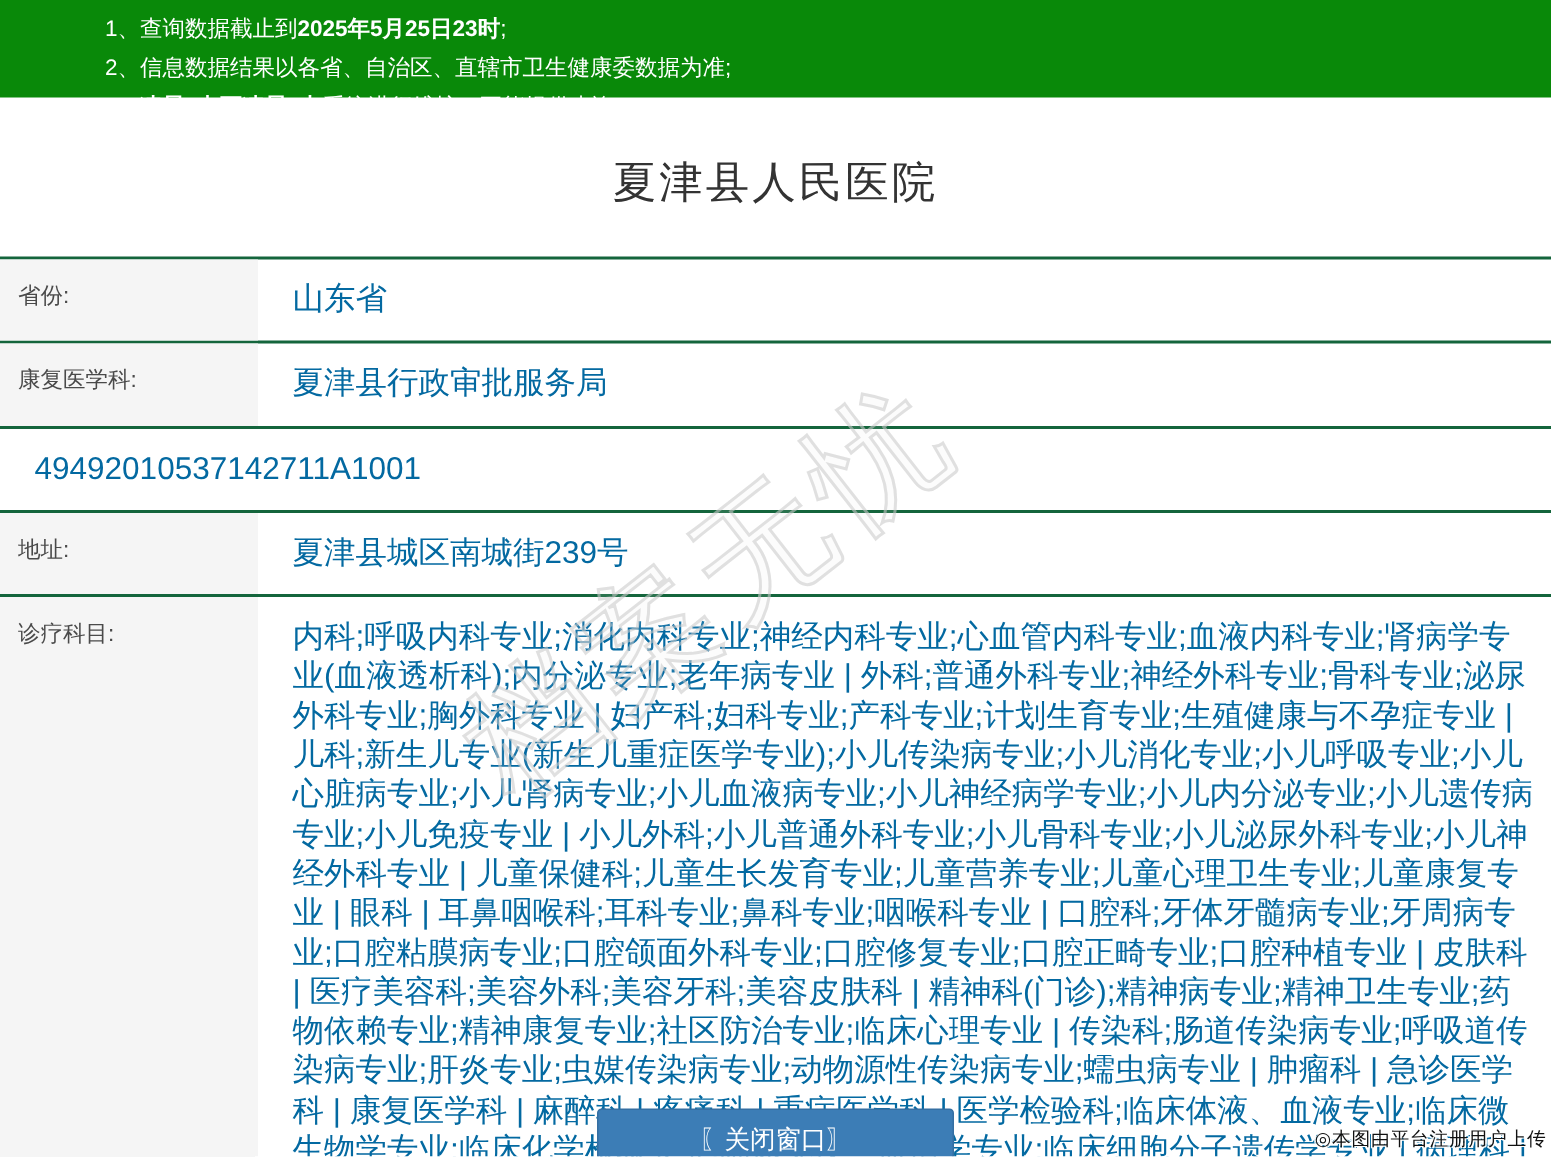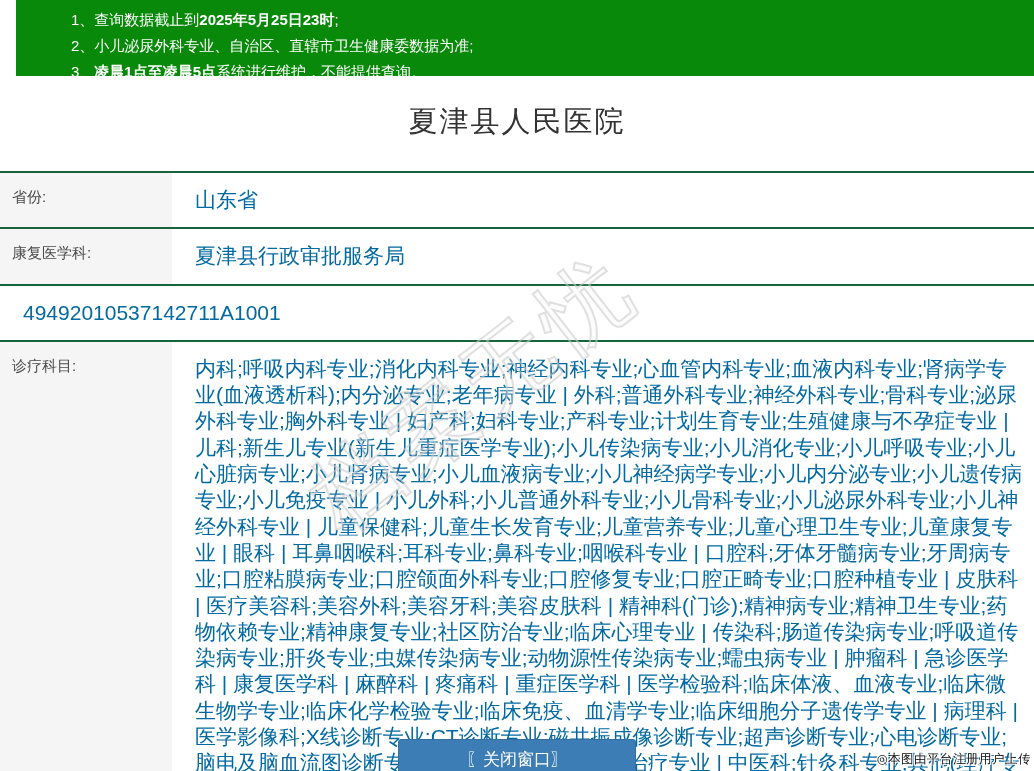--- a/index.html
+++ b/index.html
@@ -11,27 +11,26 @@
     overflow: hidden;
     background: #fff;
     font-family: "Liberation Sans", "DejaVu Sans", sans-serif;
     color: #4a4a4a;
   }
 
   
   .banner {
     position: absolute;
     top: 0; left: 0; right: 0;
-    height: 76px;
+    height: 65px;
     background: #098909;
     color: #fff;
-    padding: 7px 10px 0 55px;
+    padding: 7px 10px 0 70px;
     font-size: 15px;
     line-height: 26px;
-    margin-left: 16px;
   }
   .notice { white-space: nowrap; }
   .notice b { font-weight: bold; }
 
   
   .title {
     position: absolute;
     top: 102px; left: 0;
     width: 100%;
     text-align: center;
@@ -121,21 +120,21 @@
 </head>
 <body>
 
 <div class="page">
 
   <div class="banner">
     <div class="notice">
       <span>1、</span><span>查询数据截止到</span><b>2025年5月25日23时</b><span>;</span>
     </div>
     <div class="notice">
-      <span>2、</span><span>小儿泌尿外科专业、自治区、直辖市卫生健康委数据为准;</span><b></b><span></span>
+      <span>2、</span><span>信息数据结果以各省、自治区、直辖市卫生健康委数据为准;</span><b></b><span></span>
     </div>
     <div class="notice">
       <span>3、</span><span></span><b>凌晨1点至凌晨5点</b><span>系统进行维护，不能提供查询。</span>
     </div>
   </div>
 
   <div class="title">夏津县人民医院</div>
 
   <div class="info-table">
 
@@ -146,20 +145,24 @@
 
     <div class="info-row">
       <div class="info-label">康复医学科:</div>
       <div class="info-value">夏津县行政审批服务局</div>
     </div>
 
     <div class="info-row">
       <div class="info-value">49492010537142711A1001</div>
     </div>
 
+    <div class="info-row">
+      <div class="info-label">地址:</div>
+      <div class="info-value">夏津县城区南城街239号</div>
+    </div>
 
     <div class="info-row">
       <div class="info-label">诊疗科目:</div>
       <div class="info-value">内科;呼吸内科专业;消化内科专业;神经内科专业;心血管内科专业;血液内科专业;肾病学专业(血液透析科);内分泌专业;老年病专业 | 外科;普通外科专业;神经外科专业;骨科专业;泌尿外科专业;胸外科专业 | 妇产科;妇科专业;产科专业;计划生育专业;生殖健康与不孕症专业 | 儿科;新生儿专业(新生儿重症医学专业);小儿传染病专业;小儿消化专业;小儿呼吸专业;小儿心脏病专业;小儿肾病专业;小儿血液病专业;小儿神经病学专业;小儿内分泌专业;小儿遗传病专业;小儿免疫专业 | 小儿外科;小儿普通外科专业;小儿骨科专业;小儿泌尿外科专业;小儿神经外科专业 | 儿童保健科;儿童生长发育专业;儿童营养专业;儿童心理卫生专业;儿童康复专业 | 眼科 | 耳鼻咽喉科;耳科专业;鼻科专业;咽喉科专业 | 口腔科;牙体牙髓病专业;牙周病专业;口腔粘膜病专业;口腔颌面外科专业;口腔修复专业;口腔正畸专业;口腔种植专业 | 皮肤科 | 医疗美容科;美容外科;美容牙科;美容皮肤科 | 精神科(门诊);精神病专业;精神卫生专业;药物依赖专业;精神康复专业;社区防治专业;临床心理专业 | 传染科;肠道传染病专业;呼吸道传染病专业;肝炎专业;虫媒传染病专业;动物源性传染病专业;蠕虫病专业 | 肿瘤科 | 急诊医学科 | 康复医学科 | 麻醉科 | 疼痛科 | 重症医学科 | 医学检验科;临床体液、血液专业;临床微生物学专业;临床化学检验专业;临床免疫、血清学专业;临床细胞分子遗传学专业 | 病理科 | 医学影像科;X线诊断专业;CT诊断专业;磁共振成像诊断专业;超声诊断专业;心电诊断专业;脑电及脑血流图诊断专业;介入放射学专业;放射治疗专业 | 中医科;针灸科专业;其他(理疗专业) | 中西医结合科******</div>
     </div>
 
   </div>
 
   <div class="watermark">档案无忧</div>
 

